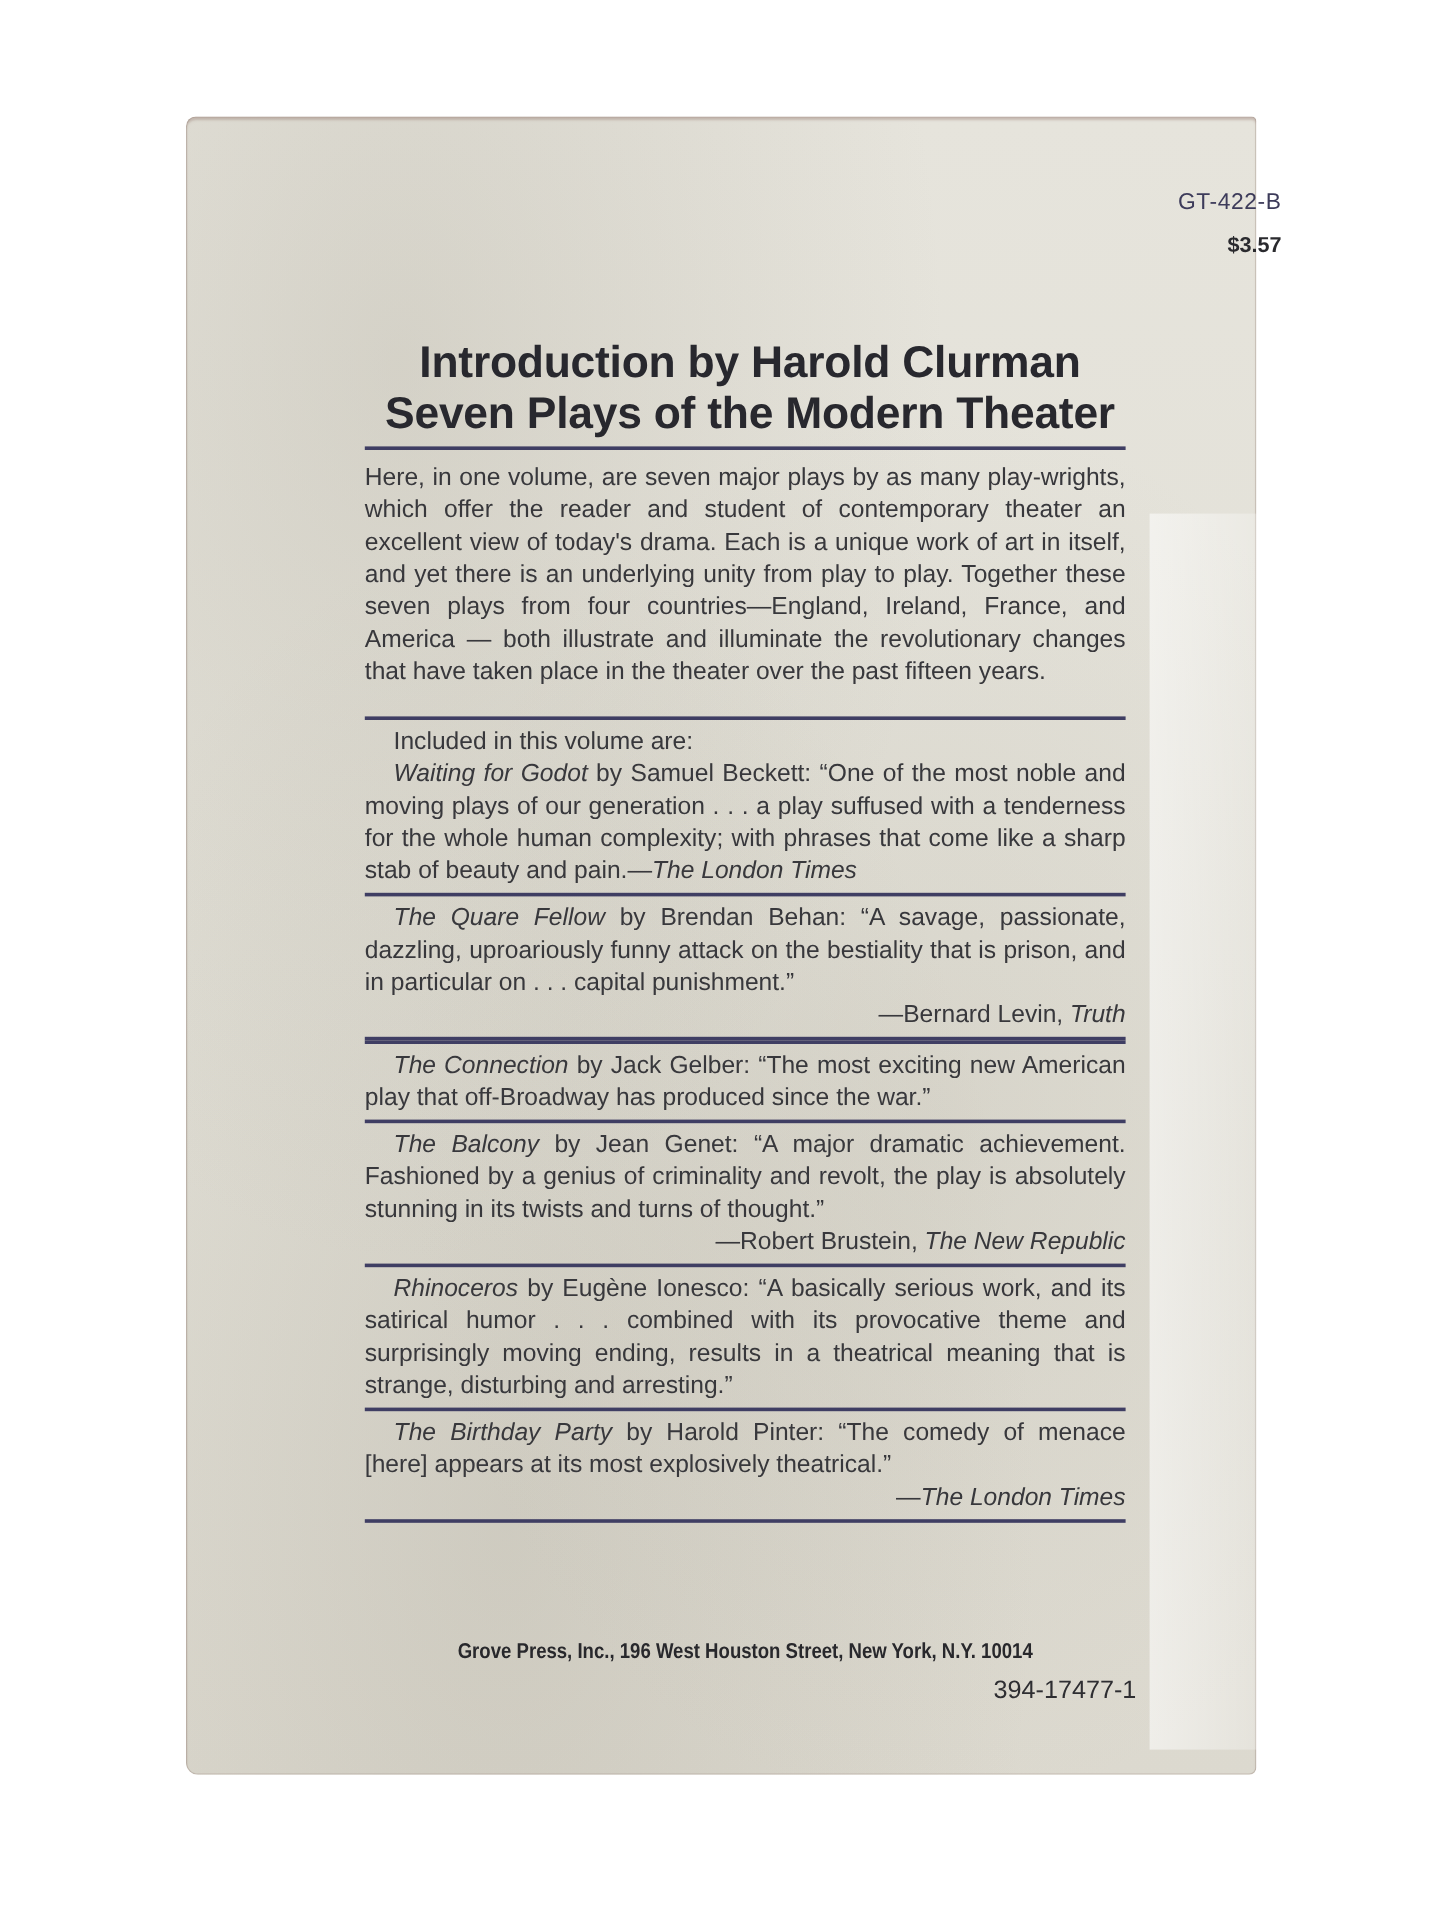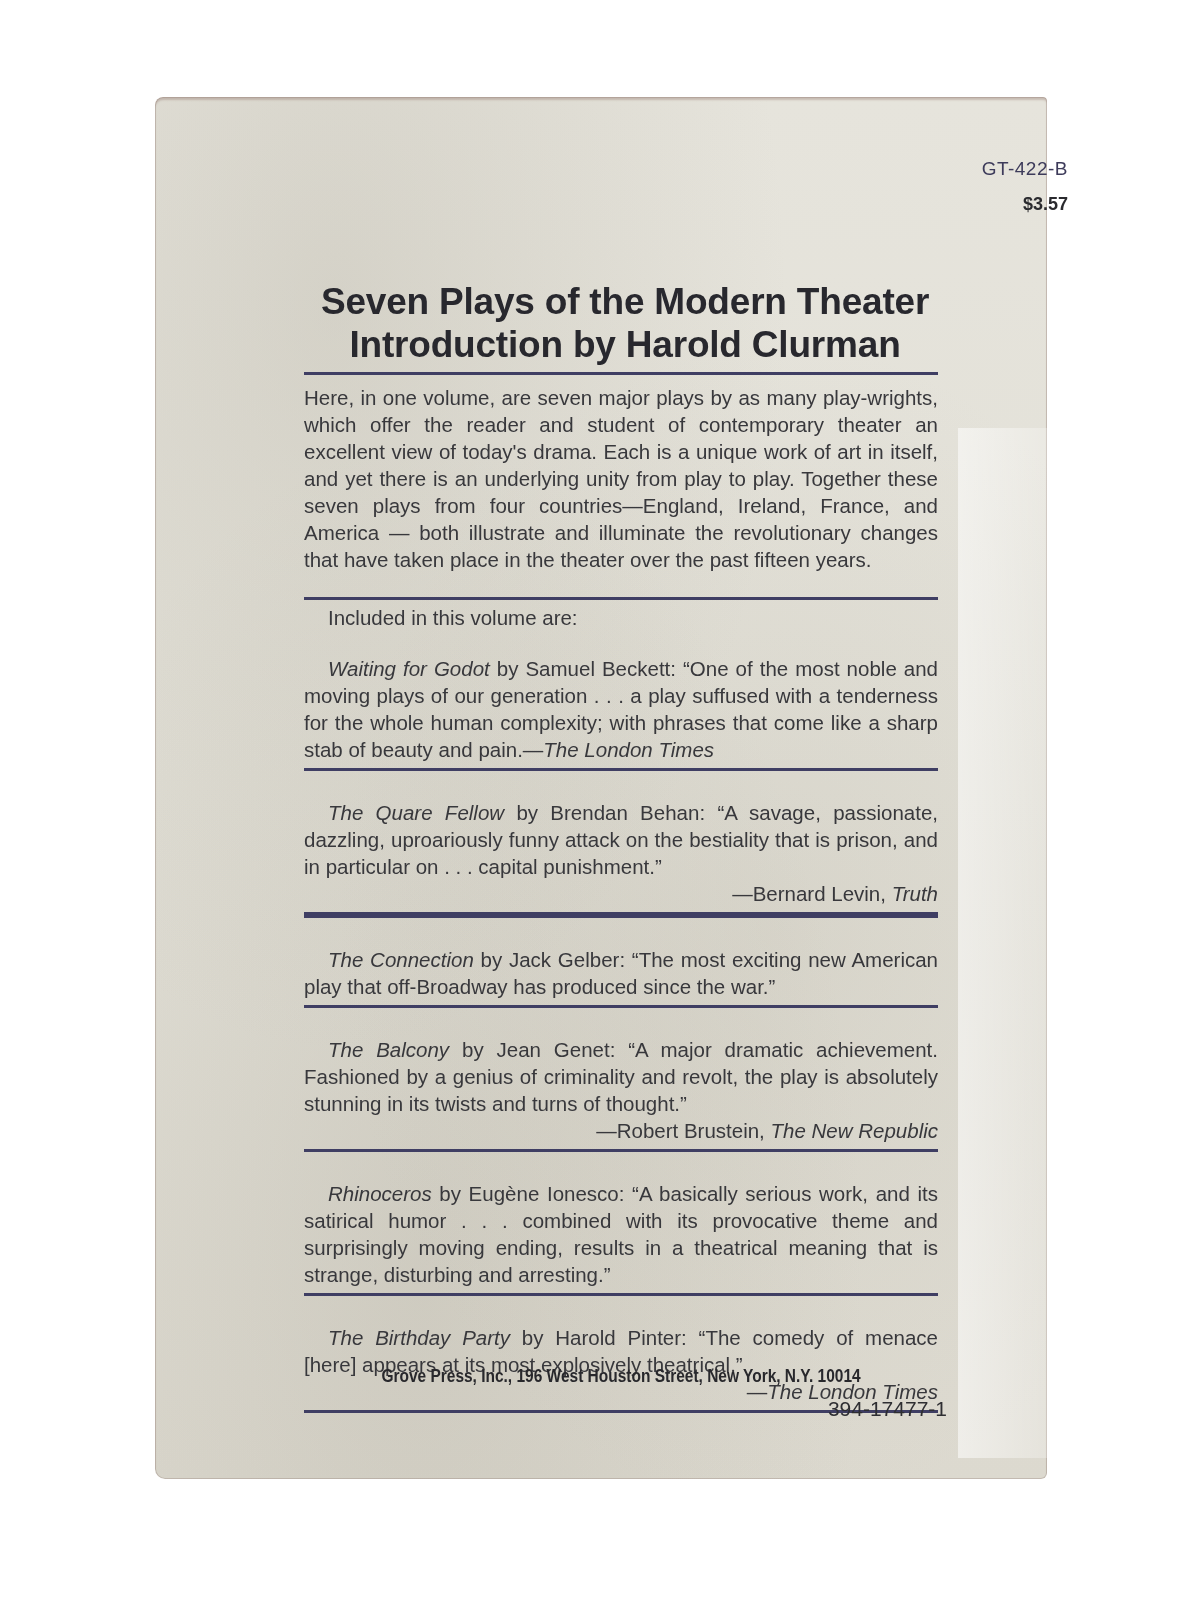--- a/index.html
+++ b/index.html
@@ -37,21 +37,21 @@
   }
   .title-block div { font-size: 37px; line-height: 43px; letter-spacing: -0.2px; }
   .content {
     position: absolute; left: 304px; width: 634px; top: 372px;
     color: #38383c; font-size: 20.5px; line-height: 27px;
   }
   .rule { height: 0; border-top: 3px solid #3f3e63; margin: 0; }
   .para { text-align: justify; text-align-last: left; }
   .intro { padding-top: 9px; padding-bottom: 24px; }
   .entry { padding: 4px 0 5px 0; }
-  .entry .p { text-indent: 24px; text-align: justify; margin-top: 24px; }
+  .entry .p { text-indent: 24px; text-align: justify; }
   .attr { text-align: right; }
   .lead-in { text-indent: 24px; }
   i { font-style: italic; }
   .publisher {
     position: absolute; left: 304px; width: 634px; top: 1366px; text-align: center;
     font-size: 18px; color: #28282c; font-weight: bold; transform: scaleX(0.86); transform-origin: center;
   }
   .isbn {
     position: absolute; right: 252px; top: 1397px; font-size: 21px; color: #2e2e32;
   }
@@ -59,22 +59,22 @@
 </head>
 <body>
 
 <div class="book"></div>
 <div class="glare"></div>
 
 <div class="code">GT-422-B</div>
 <div class="price">$3.57</div>
 
 <div class="title-block">
+  <div>Introduction by Harold Clurman</div>
   <div>Seven Plays of the Modern Theater</div>
-  <div>Introduction by Harold Clurman</div>
 </div>
 
 <div class="content">
   <div class="rule"></div>
   <div class="para intro">Here, in one volume, are seven major plays by as many play-wrights, which offer the reader and student of contemporary theater an excellent view of today's drama. Each is a unique work of art in itself, and yet there is an underlying unity from play to play. Together these seven plays from four countries—England, Ireland, France, and America — both illustrate and illuminate the revolutionary changes that have taken place in the theater over the past fifteen years.</div>
   <div class="rule"></div>
 
   <div class="entry">
     <div class="lead-in">Included in this volume are:</div>
     <div class="p">

